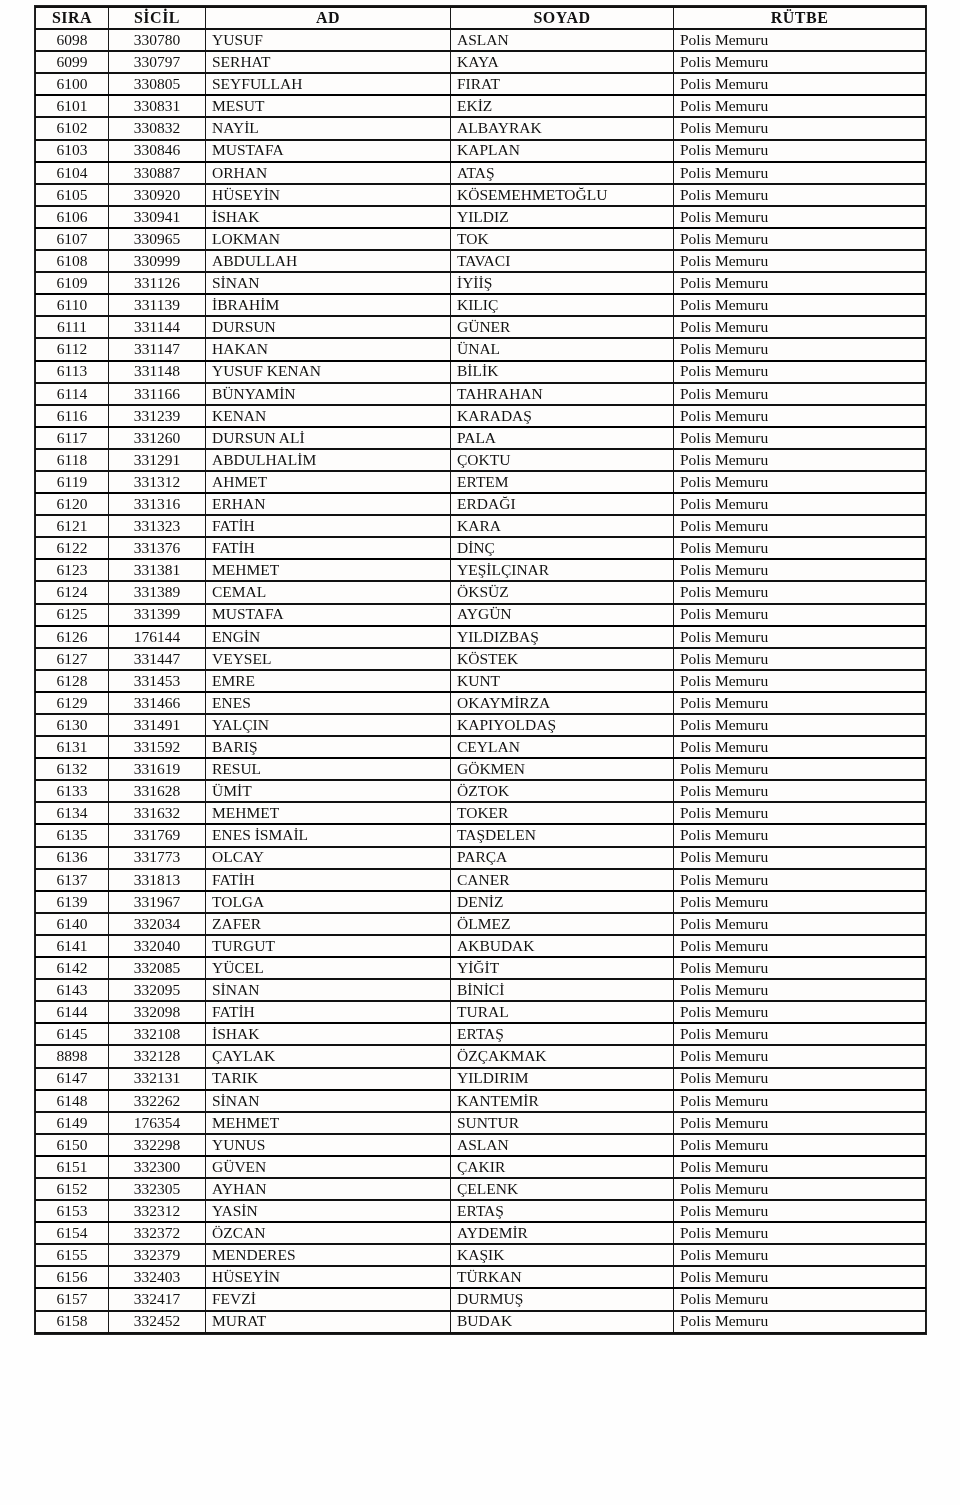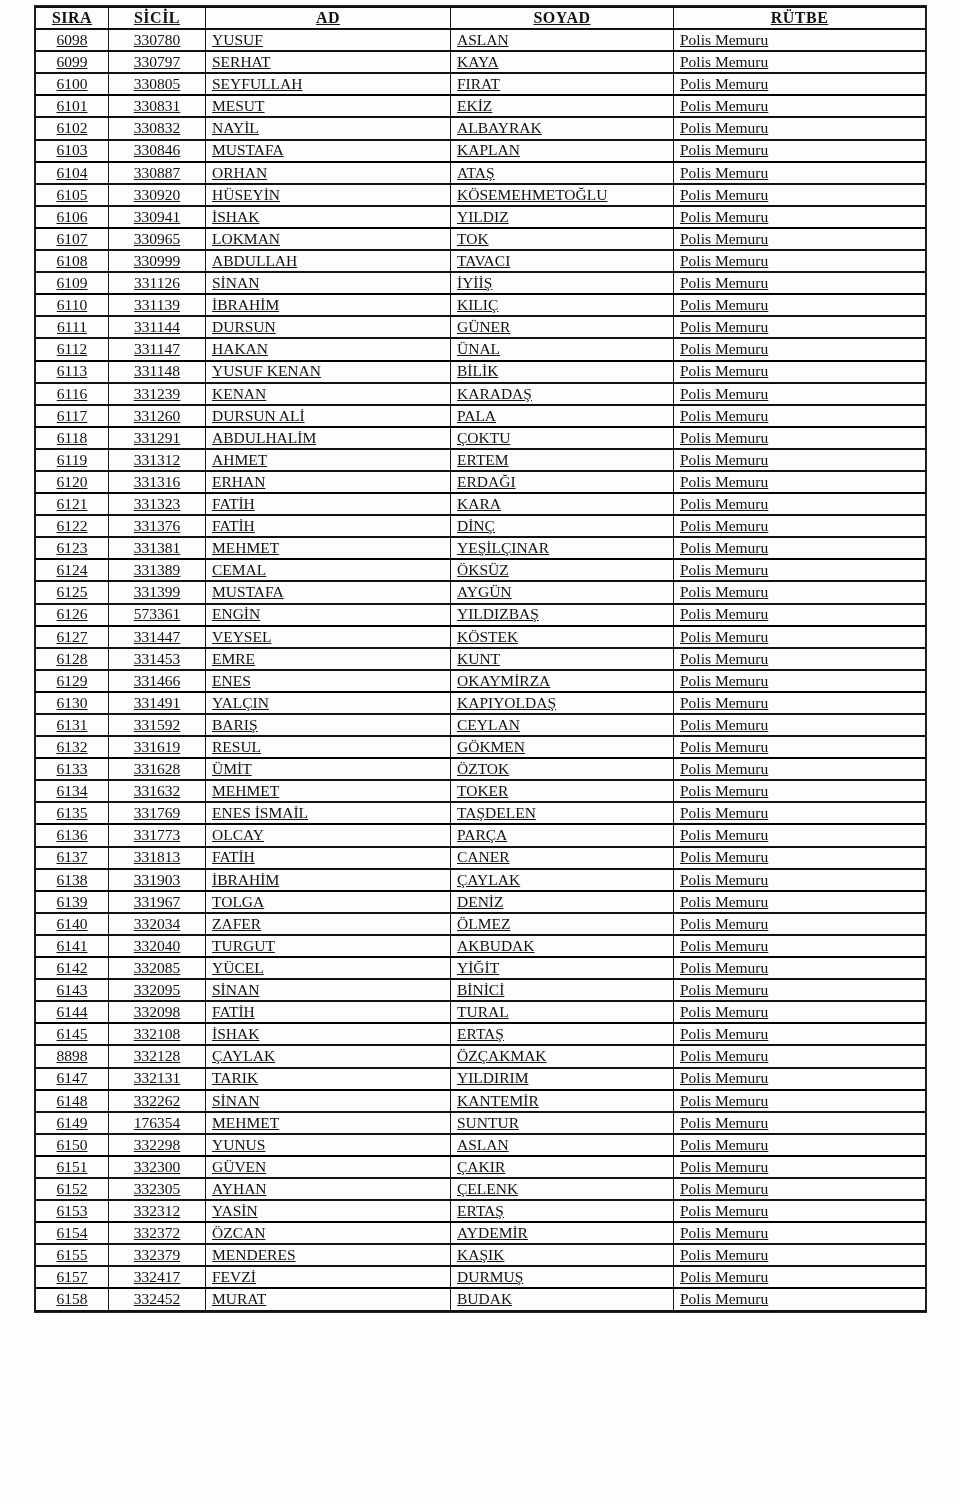--- a/index.html
+++ b/index.html
@@ -55,21 +55,21 @@
   td.num {
     text-align: center;
     font-size: 15.5px;
   }
   td.txt {
     text-align: left;
   }
   
   table.roster tr:nth-child(3n) td { border-bottom-color: #000000; }
   table.roster tr:nth-child(4n) td { border-top-width: 2.5px; }
-  table.roster { box-shadow: 0 0 0 1px #222222; text-decoration: underline; }
+  table.roster { box-shadow: 0 0 0 1px #222222; }
 </style>
 </head>
 <body>
 
 <div class="page">
   <table class="roster">
     <colgroup>
       <col class="c-sira">
       <col class="c-sicil">
       <col class="c-ad">
@@ -192,20 +192,27 @@
     <td class="txt">Polis Memuru</td>
   </tr>
         <tr>
     <td class="num">6113</td>
     <td class="num">331148</td>
     <td class="txt">YUSUF KENAN</td>
     <td class="txt">BİLİK</td>
     <td class="txt">Polis Memuru</td>
   </tr>
         <tr>
+    <td class="num">6114</td>
+    <td class="num">331166</td>
+    <td class="txt">BÜNYAMİN</td>
+    <td class="txt">TAHRAHAN</td>
+    <td class="txt">Polis Memuru</td>
+  </tr>
+        <tr>
     <td class="num">6116</td>
     <td class="num">331239</td>
     <td class="txt">KENAN</td>
     <td class="txt">KARADAŞ</td>
     <td class="txt">Polis Memuru</td>
   </tr>
         <tr>
     <td class="num">6117</td>
     <td class="num">331260</td>
     <td class="txt">DURSUN ALİ</td>
@@ -263,21 +270,21 @@
   </tr>
         <tr>
     <td class="num">6125</td>
     <td class="num">331399</td>
     <td class="txt">MUSTAFA</td>
     <td class="txt">AYGÜN</td>
     <td class="txt">Polis Memuru</td>
   </tr>
         <tr>
     <td class="num">6126</td>
-    <td class="num">573361</td>
+    <td class="num">176144</td>
     <td class="txt">ENGİN</td>
     <td class="txt">YILDIZBAŞ</td>
     <td class="txt">Polis Memuru</td>
   </tr>
         <tr>
     <td class="num">6127</td>
     <td class="num">331447</td>
     <td class="txt">VEYSEL</td>
     <td class="txt">KÖSTEK</td>
     <td class="txt">Polis Memuru</td>
@@ -346,27 +353,20 @@
     <td class="txt">Polis Memuru</td>
   </tr>
         <tr>
     <td class="num">6137</td>
     <td class="num">331813</td>
     <td class="txt">FATİH</td>
     <td class="txt">CANER</td>
     <td class="txt">Polis Memuru</td>
   </tr>
         <tr>
-    <td class="num">6138</td>
-    <td class="num">331903</td>
-    <td class="txt">İBRAHİM</td>
-    <td class="txt">ÇAYLAK</td>
-    <td class="txt">Polis Memuru</td>
-  </tr>
-        <tr>
     <td class="num">6139</td>
     <td class="num">331967</td>
     <td class="txt">TOLGA</td>
     <td class="txt">DENİZ</td>
     <td class="txt">Polis Memuru</td>
   </tr>
         <tr>
     <td class="num">6140</td>
     <td class="num">332034</td>
     <td class="txt">ZAFER</td>
@@ -469,20 +469,27 @@
     <td class="num">332372</td>
     <td class="txt">ÖZCAN</td>
     <td class="txt">AYDEMİR</td>
     <td class="txt">Polis Memuru</td>
   </tr>
         <tr>
     <td class="num">6155</td>
     <td class="num">332379</td>
     <td class="txt">MENDERES</td>
     <td class="txt">KAŞIK</td>
+    <td class="txt">Polis Memuru</td>
+  </tr>
+        <tr>
+    <td class="num">6156</td>
+    <td class="num">332403</td>
+    <td class="txt">HÜSEYİN</td>
+    <td class="txt">TÜRKAN</td>
     <td class="txt">Polis Memuru</td>
   </tr>
         <tr>
     <td class="num">6157</td>
     <td class="num">332417</td>
     <td class="txt">FEVZİ</td>
     <td class="txt">DURMUŞ</td>
     <td class="txt">Polis Memuru</td>
   </tr>
         <tr>

